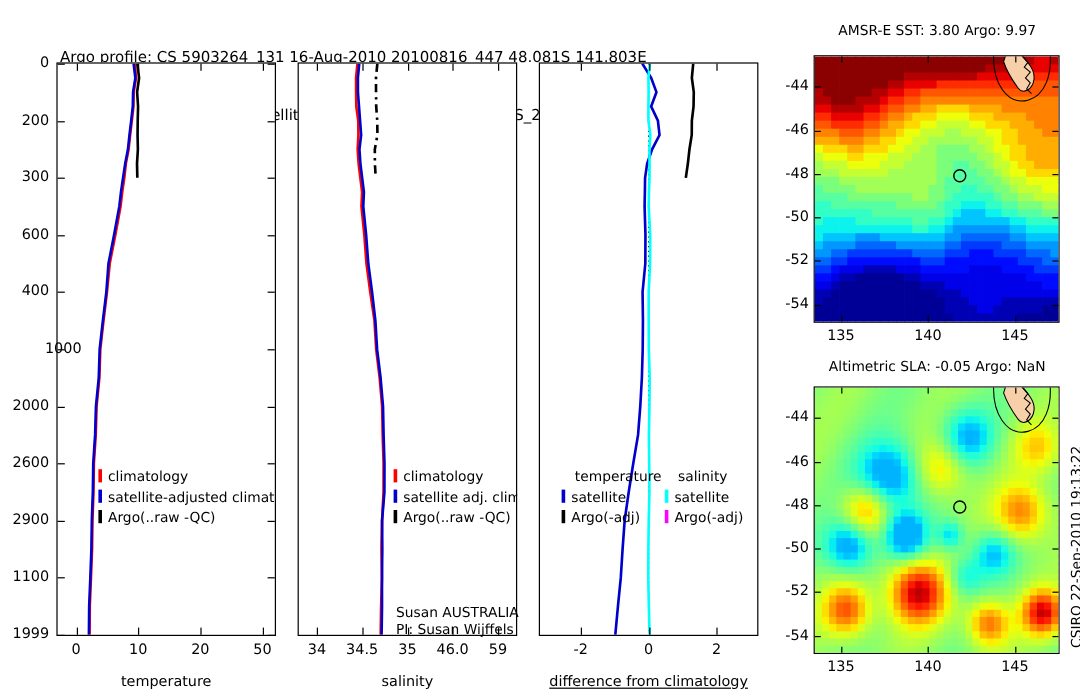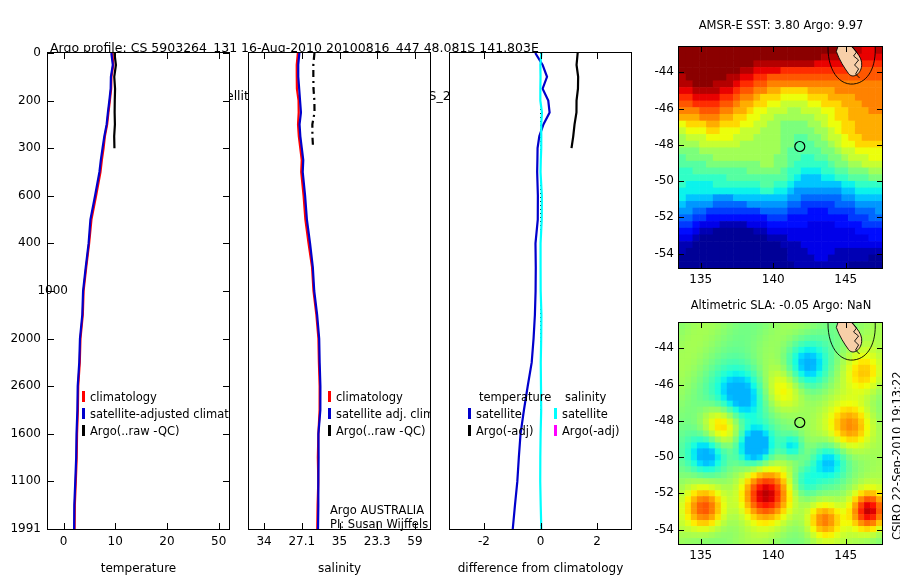--- a/index.html
+++ b/index.html
@@ -102,35 +102,35 @@
     <div class="tick" style="left:424px;top:338.59999999999997px;width:6px;height:1px;"></div>
     <div class="tick" style="left:450px;top:338.59999999999997px;width:6px;height:1px;"></div>
     <div class="tick" style="left:625px;top:338.59999999999997px;width:6px;height:1px;"></div>
     <div class="ylab" style="left:0px;top:378.2px;width:41px;">2600</div>
     <div class="tick" style="left:48px;top:386.2px;width:6px;height:1px;"></div>
     <div class="tick" style="left:223px;top:386.2px;width:6px;height:1px;"></div>
     <div class="tick" style="left:249px;top:386.2px;width:6px;height:1px;"></div>
     <div class="tick" style="left:424px;top:386.2px;width:6px;height:1px;"></div>
     <div class="tick" style="left:450px;top:386.2px;width:6px;height:1px;"></div>
     <div class="tick" style="left:625px;top:386.2px;width:6px;height:1px;"></div>
-    <div class="ylab" style="left:0px;top:425.8px;width:41px;">1600</div>
+    <div class="ylab" style="left:0px;top:425.8px;width:41px;">2900</div>
     <div class="tick" style="left:48px;top:433.8px;width:6px;height:1px;"></div>
     <div class="tick" style="left:223px;top:433.8px;width:6px;height:1px;"></div>
     <div class="tick" style="left:249px;top:433.8px;width:6px;height:1px;"></div>
     <div class="tick" style="left:424px;top:433.8px;width:6px;height:1px;"></div>
     <div class="tick" style="left:450px;top:433.8px;width:6px;height:1px;"></div>
     <div class="tick" style="left:625px;top:433.8px;width:6px;height:1px;"></div>
     <div class="ylab" style="left:0px;top:473.40000000000003px;width:41px;">1100</div>
     <div class="tick" style="left:48px;top:481.40000000000003px;width:6px;height:1px;"></div>
     <div class="tick" style="left:223px;top:481.40000000000003px;width:6px;height:1px;"></div>
     <div class="tick" style="left:249px;top:481.40000000000003px;width:6px;height:1px;"></div>
     <div class="tick" style="left:424px;top:481.40000000000003px;width:6px;height:1px;"></div>
     <div class="tick" style="left:450px;top:481.40000000000003px;width:6px;height:1px;"></div>
     <div class="tick" style="left:625px;top:481.40000000000003px;width:6px;height:1px;"></div>
-    <div class="ylab" style="left:0px;top:521px;width:41px;">1991</div>
+    <div class="ylab" style="left:0px;top:521px;width:41px;">1999</div>
     <div class="tick" style="left:48px;top:529px;width:6px;height:1px;"></div>
     <div class="tick" style="left:223px;top:529px;width:6px;height:1px;"></div>
     <div class="tick" style="left:249px;top:529px;width:6px;height:1px;"></div>
     <div class="tick" style="left:424px;top:529px;width:6px;height:1px;"></div>
     <div class="tick" style="left:450px;top:529px;width:6px;height:1px;"></div>
     <div class="tick" style="left:625px;top:529px;width:6px;height:1px;"></div>
   </div>
 <div class="axname" style="left:47px;top:561px;width:183px;">temperature</div>
 
 <div class="clip" style="left:49px;top:388px;width:180px;height:52px;">
@@ -159,41 +159,41 @@
     <div class="tick" style="left:301.79166666666674px;top:53px;width:1px;height:6px;"></div>
     <div class="tick" style="left:339.5px;top:523px;width:1px;height:6px;"></div>
     <div class="tick" style="left:339.5px;top:53px;width:1px;height:6px;"></div>
     <div class="tick" style="left:377.20833333333326px;top:523px;width:1px;height:6px;"></div>
     <div class="tick" style="left:377.20833333333326px;top:53px;width:1px;height:6px;"></div>
     <div class="tick" style="left:414.9166666666665px;top:523px;width:1px;height:6px;"></div>
     <div class="tick" style="left:414.9166666666665px;top:53px;width:1px;height:6px;"></div>
   </div>
 <div id="p2xlabels">
     <div class="tlabel" style="left:234.08333333333348px;top:534px;width:60px;text-align:center;">34</div>
-    <div class="tlabel" style="left:271.79166666666674px;top:534px;width:60px;text-align:center;">27.1</div>
+    <div class="tlabel" style="left:271.79166666666674px;top:534px;width:60px;text-align:center;">34.5</div>
     <div class="tlabel" style="left:309.5px;top:534px;width:60px;text-align:center;">35</div>
-    <div class="tlabel" style="left:347.20833333333326px;top:534px;width:60px;text-align:center;">23.3</div>
+    <div class="tlabel" style="left:347.20833333333326px;top:534px;width:60px;text-align:center;">46.0</div>
     <div class="tlabel" style="left:384.9166666666665px;top:534px;width:60px;text-align:center;">59</div>
   </div>
 <div class="axname" style="left:248px;top:561px;width:183px;">salinity</div>
 
 <div class="clip" style="left:305px;top:388px;width:126px;height:52px;">
   <div class="legrow" style="left:23px;top:2px;">
     <span class="swatch" style="background:#ff0000"></span><span class="legtxt">climatology</span>
   </div>
   <div class="legrow" style="left:23px;top:19px;">
     <span class="swatch" style="background:#0000cc"></span><span class="legtxt">satellite adj. clim.</span>
   </div>
   <div class="legrow" style="left:23px;top:36px;">
     <span class="swatch" style="background:#000000"></span><span class="legtxt">Argo(..raw -QC)</span>
   </div>
 </div>
 
 <div class="abs" style="left:330px;top:503px;font-size:11.5px;line-height:14px;">
-  <div>Argo AUSTRALIA</div>
+  <div>Susan AUSTRALIA</div>
   <div>PI: Susan Wijffels</div>
 </div>
 
 <div class="axbox" id="p3" style="left:449px;top:52px;width:183px;height:478px;">
   <svg id="p3svg" width="181" height="476" viewBox="0 0 181 476">
       <line x1="90.5" y1="0" x2="90.5" y2="476" stroke="#000" stroke-width="1" stroke-dasharray="1,3"></line>
       <path d="M85.26 0.00 L92.61 11.90 L97.04 23.80 L92.61 35.70 L98.26 47.60 L99.60 59.50 L93.43 71.40 L89.30 83.30 L87.57 95.20 L87.40 107.10 L87.16 119.00 L87.88 142.80 L87.77 166.60 L85.48 190.40 L85.78 214.20 L85.59 238.00 L84.90 261.80 L83.56 285.60 L81.71 309.40 L77.70 333.20 L73.94 357.00 L70.54 380.80 L68.82 404.60 L67.33 428.40 L64.97 452.20 L62.75 476.00 " fill="none" stroke="#0000cc" stroke-width="2.2"></path>
       <path d="M127.68 0.00 L126.55 11.90 L128.15 23.80 L127.96 35.70 L126.54 47.60 L126.46 59.50 L124.54 71.40 L123.23 83.30 L121.51 95.20 " fill="none" stroke="#000000" stroke-width="2.2"></path>
       <path d="M91.48 0.00 L90.35 11.90 L90.54 23.80 L90.35 35.70 L90.34 47.60 L91.96 59.50 L91.17 71.40 L91.28 83.30 L91.25 95.20 L90.79 107.10 L90.55 119.00 L91.84 142.80 L91.73 166.60 L90.57 190.40 L90.58 214.20 L90.68 238.00 L91.41 261.80 L91.20 285.60 L90.76 309.40 L90.99 333.20 L91.19 357.00 L90.62 380.80 L90.32 404.60 L90.23 428.40 L90.70 452.20 L91.31 476.00 " fill="none" stroke="#00ffff" stroke-width="2.2"></path>
     </svg>
@@ -204,21 +204,21 @@
     <div class="tick" style="left:540.5px;top:523px;width:1px;height:6px;"></div>
     <div class="tick" style="left:540.5px;top:53px;width:1px;height:6px;"></div>
     <div class="tick" style="left:597.0625px;top:523px;width:1px;height:6px;"></div>
     <div class="tick" style="left:597.0625px;top:53px;width:1px;height:6px;"></div>
   </div>
 <div id="p3xlabels">
     <div class="tlabel" style="left:453.9375px;top:534px;width:60px;text-align:center;">-2</div>
     <div class="tlabel" style="left:510.5px;top:534px;width:60px;text-align:center;">0</div>
     <div class="tlabel" style="left:567.0625px;top:534px;width:60px;text-align:center;">2</div>
   </div>
-<div class="axname" style="left:449px;top:561px;width:183px;">difference from climatology</div>
+<div class="axname" style="left:449px;top:561px;width:183px;text-decoration:underline;">difference from climatology</div>
 
 <div class="clip" style="left:465px;top:388px;width:166px;height:52px;">
   <div class="legrow" style="left:14px;top:2px;">temperature</div>
   <div class="legrow" style="left:3px;top:19px;">
     <span class="swatch" style="background:#0000cc"></span><span class="legtxt">satellite</span>
   </div>
   <div class="legrow" style="left:3px;top:36px;">
     <span class="swatch" style="background:#000000"></span><span class="legtxt">Argo(-adj)</span>
   </div>
   <div class="legrow" style="left:100px;top:2px;">salinity</div>

